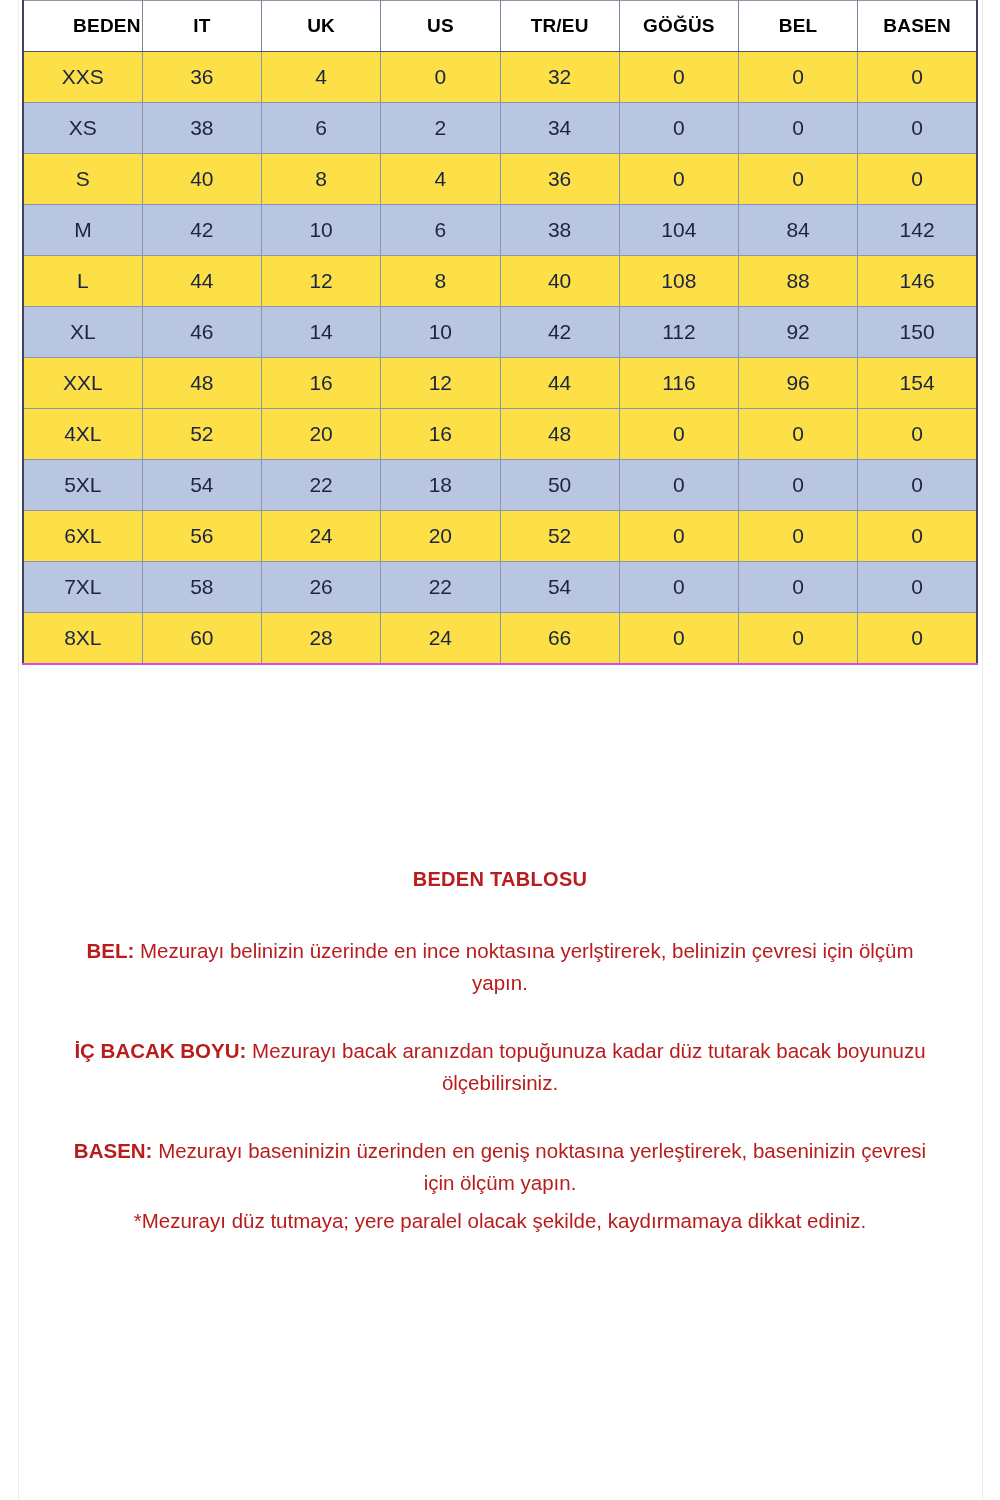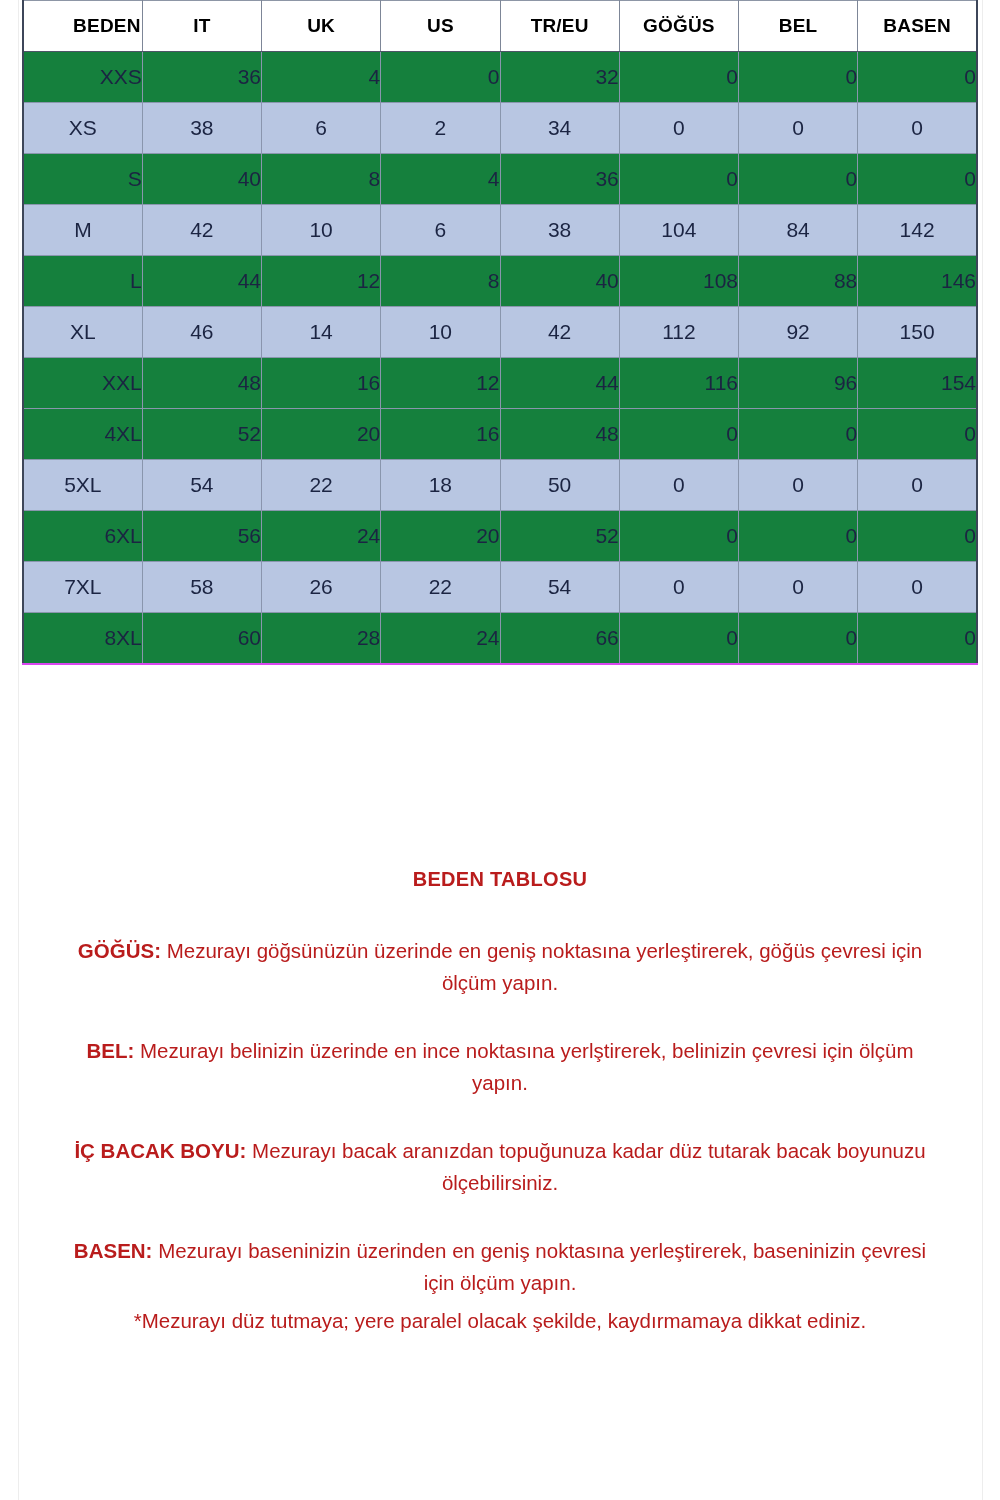--- a/index.html
+++ b/index.html
@@ -57,21 +57,21 @@
     border-bottom: 1px solid #4c5costa;
     border-bottom: 1px solid #4c5566;
   }
   table.size-table tbody td {
     color: #1b2442;
     font-size: 21px;
     font-weight: normal;
     border-color: #8996ad;
   }
   table.size-table tbody tr.row-dark  td { background: #b8c6e2; margin-left: 43px; }
-  table.size-table tbody tr.row-light td { background: #15803d; text-align: right; }
+  table.size-table tbody tr.row-light td { background: #fde047; }
   table.size-table tbody tr:last-child td { border-bottom: 2px solid #d946ef; }
   table.size-table tbody td:first-child { border-left: 2px solid #3d4659; }
   table.size-table tbody td:last-child  { border-right: 2px solid #3d4659; }
   table.size-table thead th:first-child { border-left: 2px solid #3d4659; padding-left: 48px; }
   table.size-table thead th:last-child  { border-right: 2px solid #3d4659; }
 
   
   .notes {
     position: absolute;
     left: 60px;
@@ -241,19 +241,18 @@
           <td>0</td>
           <td>0</td>
         </tr>
       </tbody>
   </table>
 </div>
 
 <div class="notes">
   <div class="notes-title">BEDEN TABLOSU</div>
   <div id="notes-list">
-      <div class="note"><span class="note-label">GÖĞÜS:</span><span class="note-text"> Mezurayı göğsünüzün üzerinde en geniş noktasına yerleştirerek, göğüs çevresi için ölçüm yapın.</span></div>
       <div class="note"><span class="note-label">BEL:</span><span class="note-text"> Mezurayı belinizin üzerinde en ince noktasına yerlştirerek, belinizin çevresi için ölçüm yapın.</span></div>
       <div class="note"><span class="note-label">İÇ BACAK BOYU:</span><span class="note-text"> Mezurayı bacak aranızdan topuğunuza kadar düz tutarak bacak boyunuzu ölçebilirsiniz.</span></div>
       <div class="note"><span class="note-label">BASEN:</span><span class="note-text"> Mezurayı baseninizin üzerinden en geniş noktasına yerleştirerek, baseninizin çevresi için ölçüm yapın.</span></div>
     </div>
   <div class="note-footnote">*Mezurayı düz tutmaya;  yere paralel olacak şekilde, kaydırmamaya dikkat ediniz.</div>
 </div>
 
 </body></html>

